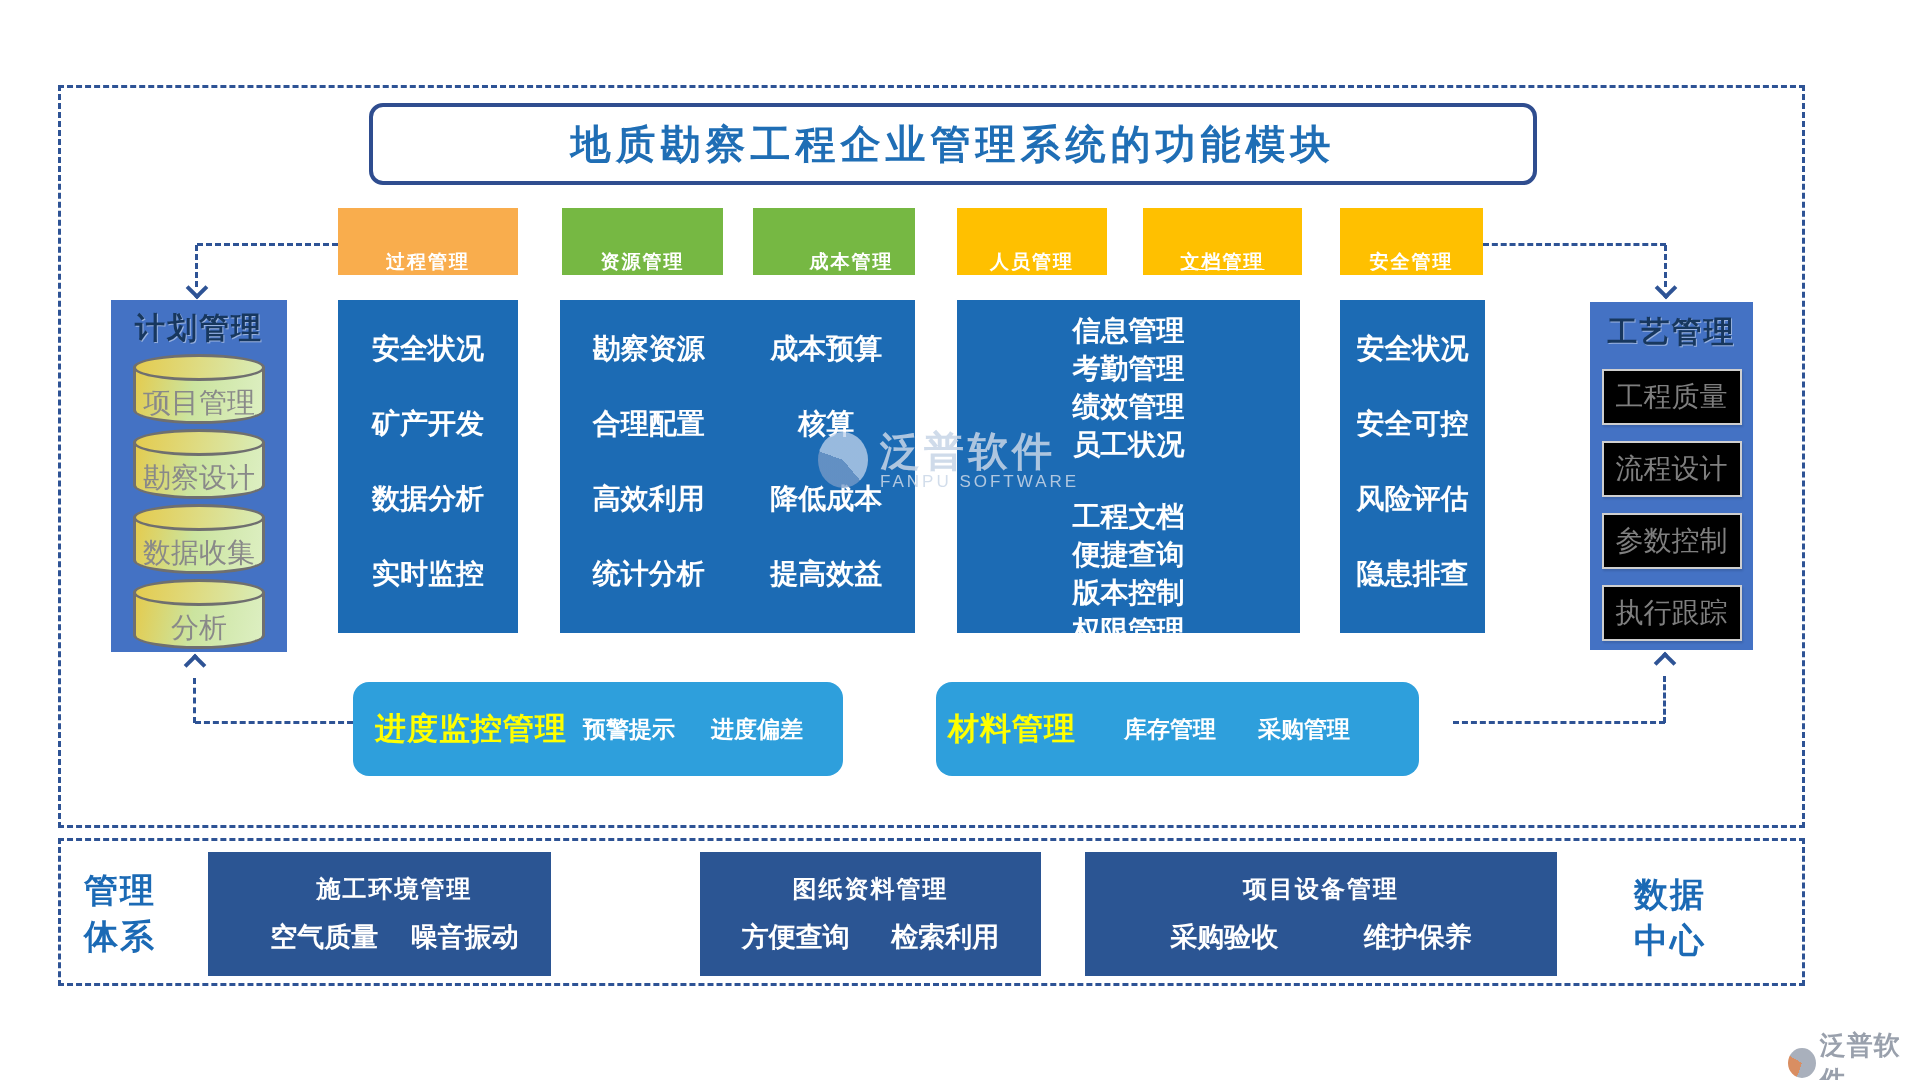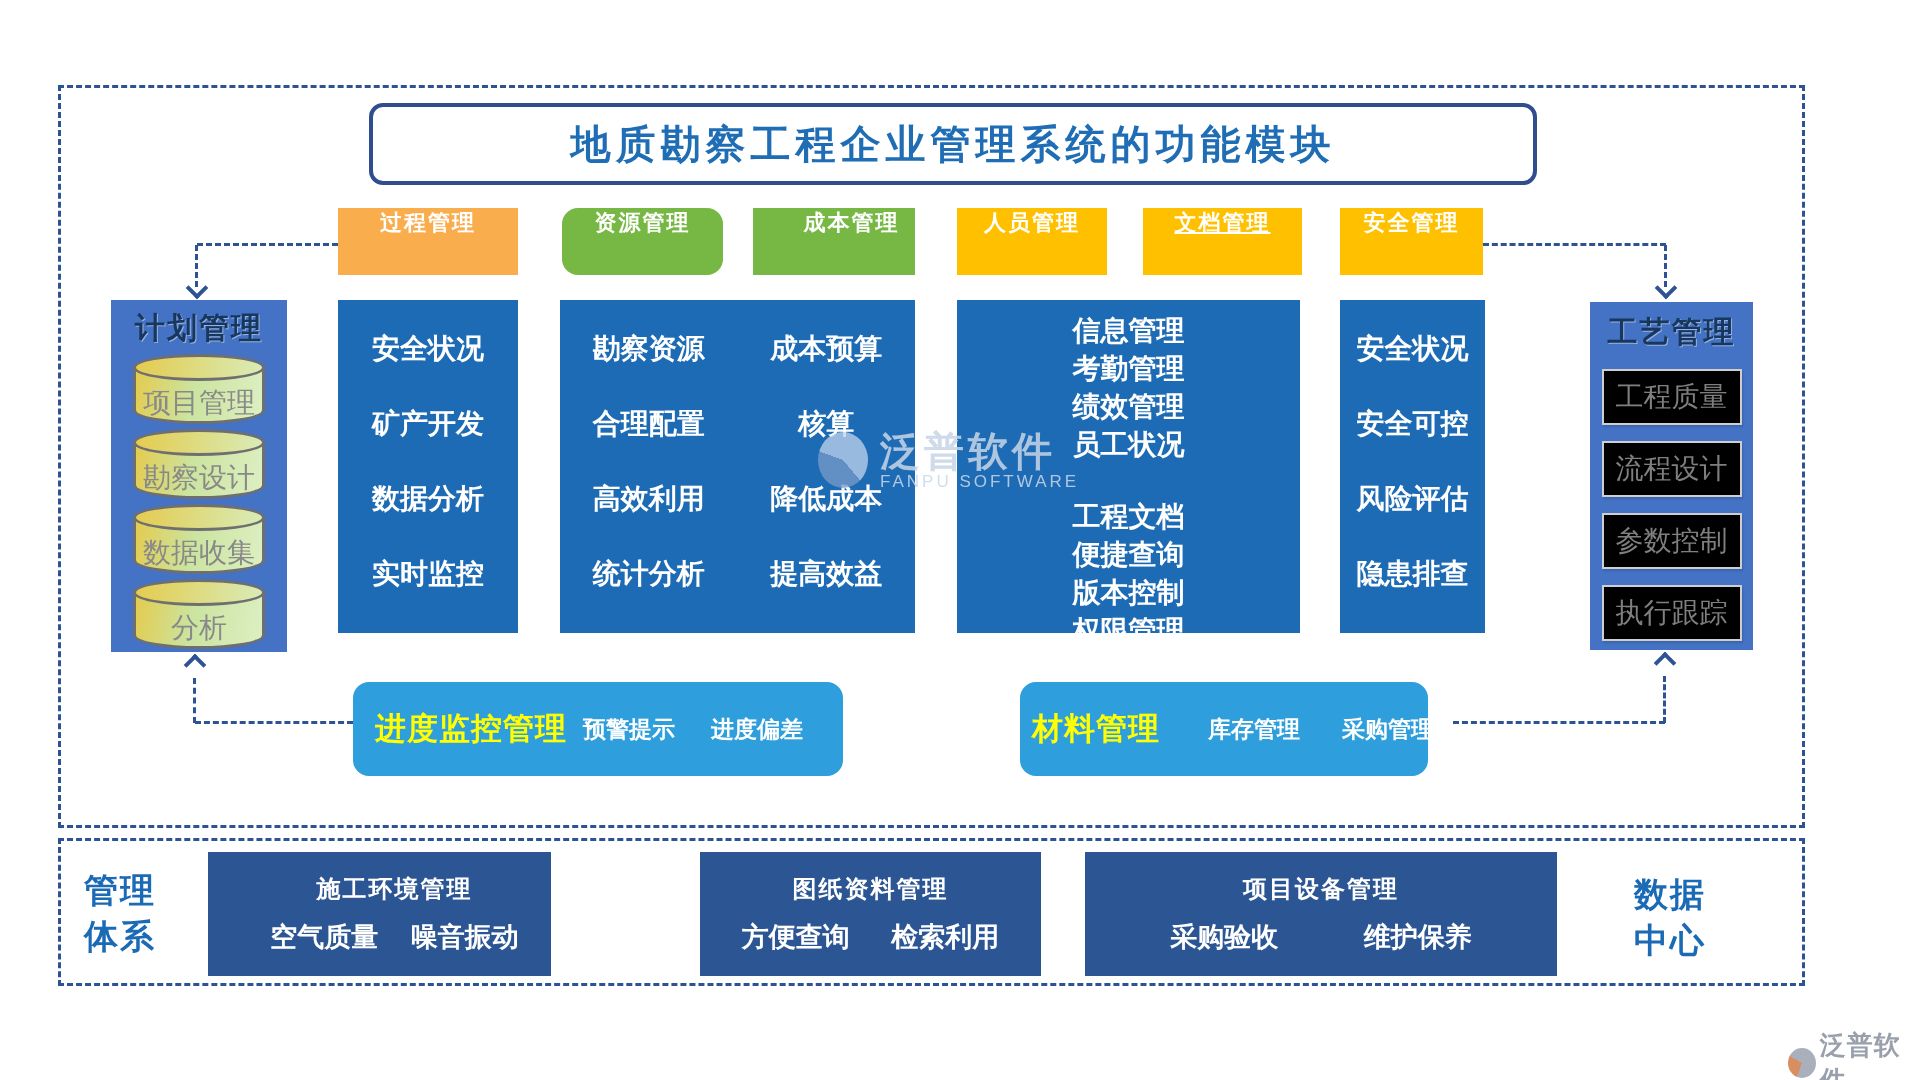--- a/index.html
+++ b/index.html
@@ -9,27 +9,27 @@
 
   .dashed-box { position:absolute; border:3px dashed #2E5395; }
   .main-border   { left:58px;  top:85px;  width:1747px; height:743px; }
   .bottom-border { left:58px;  top:838px; width:1747px; height:148px; }
 
   .title-box { position:absolute; left:369px; top:103px; width:1168px; height:82px;
                border:4px solid #2F4D8F; border-radius:14px;
                display:flex; align-items:center; justify-content:center; background:#fff; }
   .title-text { color:#1F6EB5; font-size:40px; font-weight:bold; letter-spacing:5px; }
 
-  .tab { position:absolute; top:208px; height:67px; display:flex; align-items:flex-start;
-         justify-content:center; color:#fff; font-size:22px; font-weight:bold; letter-spacing:2px; }
+  .tab { position:absolute; top:208px; height:67px; display:flex; align-items:flex-end;
+         justify-content:center; color:#fff; font-size:19px; font-weight:bold; letter-spacing:2px; }
   .tab.orange { background:#F9AD4D; }
   .tab.green  { background:#76B843; }
   .tab.yellow { background:#FFC000; }
   .tab1 { left:338px;  width:180px; }
-  .tab2 { left:562px;  width:161px;border-radius:16px; }
+  .tab2 { left:562px;  width:161px; }
   .tab3 { left:753px;  width:162px;padding-left:35px; }
   .tab4 { left:957px;  width:150px; }
   .tab5 { left:1143px; width:159px;text-decoration:underline; }
   .tab6 { left:1340px; width:143px; }
 
   .col { position:absolute; top:300px; height:333px; background:#1C6BB4;
          color:#fff; font-weight:bold; font-size:28px; }
   .col-single { display:flex; flex-direction:column; justify-content:space-around;
                 align-items:center; padding:12px 0 22px; }
   .col-duo { display:flex; }
@@ -59,21 +59,21 @@
                font-size:28px; color:#898989; white-space:nowrap; z-index:3; }
 
   .gray-chip { width:140px; height:56px; background:#000000; border:2px solid #CFCFCF;
                display:flex; align-items:center; justify-content:center; font-size:28px;
                color:#7F7F7F; flex:0 0 auto; box-shadow:1px 2px 2px rgba(0,0,0,0.12);
                white-space:nowrap; }
 
   .band { position:absolute; top:682px; height:94px; background:#2E9FDC; border-radius:16px;
           display:flex; align-items:center; color:#fff; }
   .band1 { left:353px; width:490px; padding-left:22px; }
-  .band2 { left:1020px; width:408px; padding-left:12px; }
+  .band2 { left:936px; width:483px; padding-left:12px; }
   .band-title { color:#FFFF00; font-size:31px; font-weight:bold; letter-spacing:1px; white-space:nowrap; }
   .band-item  { font-size:23px; font-weight:bold; white-space:nowrap; }
   .band1 .band-title { margin-right:16px; }
   .band1 .band-item  { margin-right:36px; }
   .band2 .band-title { margin-right:48px; }
   .band2 .band-item  { margin-right:42px; }
 
   .bbox { position:absolute; top:852px; height:124px; background:#2B5593; color:#fff;
           display:flex; flex-direction:column; align-items:center; justify-content:space-evenly;
           padding:6px 0; }

